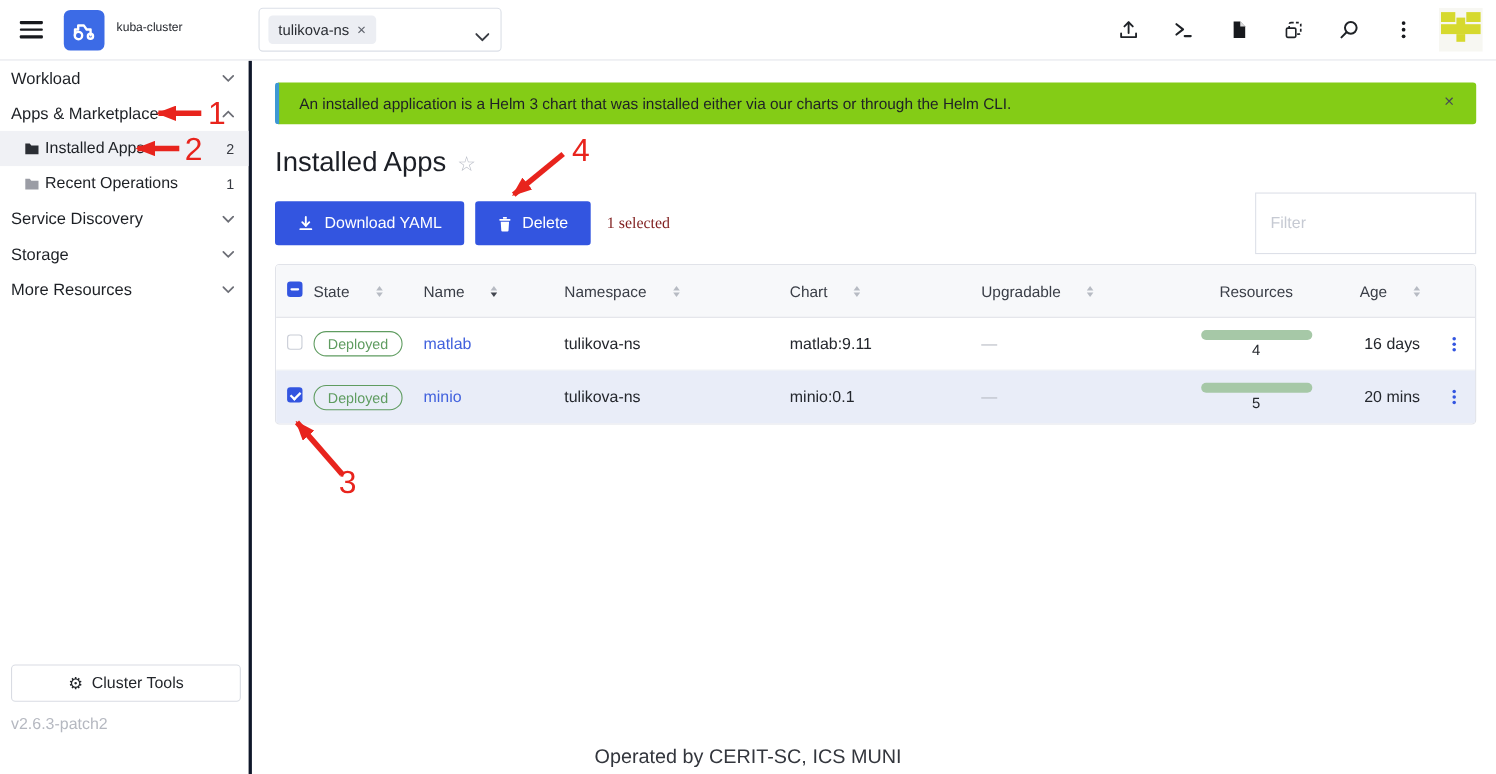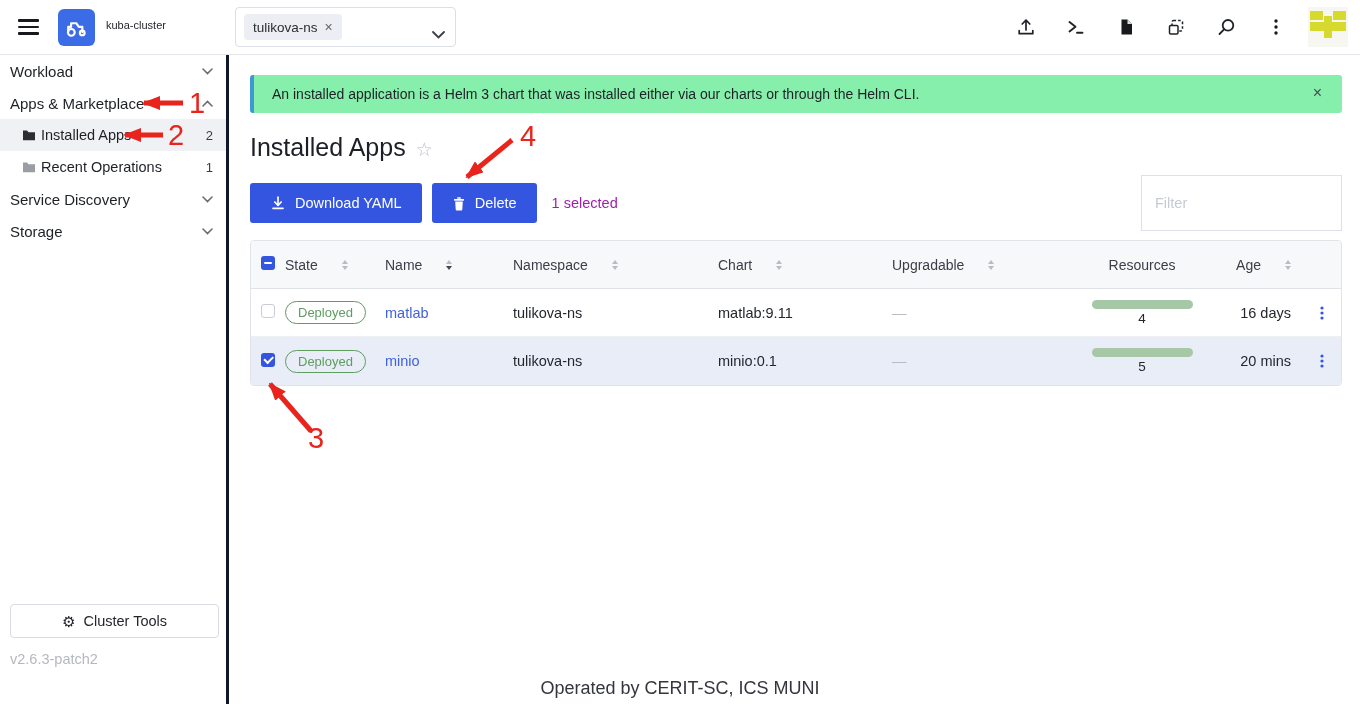--- a/index.html
+++ b/index.html
@@ -28,30 +28,30 @@
   .side-child .folder { margin-right:5px; display:inline-flex; }
   .side-child.selected { background:#f0f1f5; }
   .count { font-size:13px; color:#383b42; }
   .chev { display:inline-flex; }
   .cluster-tools-btn { position:absolute; left:10px; top:549px; width:209px; height:34px; border:1px solid #d9dce3; border-radius:4px; background:#fff; display:flex; align-items:center; justify-content:center; gap:8px; font-size:14.5px; color:#23262b; cursor:pointer; }
   .gear { font-size:15px; line-height:1; color:#23262b; }
   .version { position:absolute; left:10px; top:596px; font-size:14.5px; color:#b5b8c0; }
 
   
   .main { position:absolute; left:230px; top:55px; right:0; bottom:0; background:#fff; }
-  .banner { position:absolute; left:20px; right:18px; top:20px; height:38px; background:#86efac; border-left:4px solid #3d98d3; border-radius:3px; display:flex; align-items:center; padding:0 44px 0 18px; }
+  .banner { position:absolute; left:20px; right:18px; top:20px; height:38px; background:#84cc16; border-left:4px solid #3d98d3; border-radius:3px; display:flex; align-items:center; padding:0 44px 0 18px; }
   .banner-text { font-size:14px; color:#1e2126; }
   .banner-close { position:absolute; right:20px; top:9px; font-size:16px; color:#474b55; cursor:pointer; }
   .title-row { position:absolute; left:20px; top:78px; display:flex; align-items:center; }
   .title-row h1 { font-size:25px; font-weight:400; color:#1c1f26; }
   .star { font-size:19px; color:#b8bcc6; margin-left:10px; margin-top:3px; cursor:pointer; }
   .toolbar { position:absolute; left:20px; right:18px; top:128px; height:40px; display:flex; align-items:center; }
   .btn { height:40px; background:#3355e0; color:#fff; border:none; border-radius:3px; display:inline-flex; align-items:center; gap:9px; padding:0 20px; font-size:14.5px; cursor:pointer; font-family:inherit; }
   .btn + .btn { margin-left:10px; }
-  .selected-count { margin-left:15px; font-size:14.5px; color:#a21caf; }
+  .selected-count { margin-left:15px; font-size:14.5px; color:#7f1d1d;font-family:Liberation Serif, serif; }
   .filter { margin-left:auto; width:201px; height:56px; border:1px solid #dde0e8; border-radius:0; padding:0 13px; font-size:14.5px; color:#333; font-family:inherit; outline:none; }
   .filter::placeholder { color:#c6cad3; }
 
   
   .apps-table { position:absolute; left:20px; right:18px; top:185px; border:1px solid #e1e3e9; border-radius:4px; overflow:hidden; }
   .trow { display:grid; grid-template-columns:34px 100px 128px 205px 174px 160px 180px 70px 39px; align-items:center; height:48px; font-size:14.5px; color:#24272d; }
   .thead { background:#f7f8fa; border-bottom:1px solid #dfe2e7; color:#3a3e47; font-size:14px; }
   .cb-cell { padding-left:10px; }
   .th { display:flex; align-items:center; gap:24px; }
   .th.center { justify-content:center; }
@@ -211,20 +211,29 @@
   </div>
   <div class="side-row">
     <span class="lbl">Storage</span>
       <span class="spacer"></span>
     <span class="chev">
         <svg width="11" height="7" viewBox="0 0 11 7">
           <polyline points="1,1 5.5,5.5 10,1" fill="none" stroke="#6c6e76" stroke-width="1.6" stroke-linecap="round"></polyline>
         </svg>
       </span>
   </div>
+  <div class="side-row">
+    <span class="lbl">More Resources</span>
+      <span class="spacer"></span>
+    <span class="chev">
+        <svg width="11" height="7" viewBox="0 0 11 7">
+          <polyline points="1,1 5.5,5.5 10,1" fill="none" stroke="#6c6e76" stroke-width="1.6" stroke-linecap="round"></polyline>
+        </svg>
+      </span>
+  </div>
 
   <div class="cluster-tools-btn">
     <span class="gear">⚙</span>
     <span>Cluster Tools</span>
   </div>
   <div class="version">v2.6.3-patch2</div>
 </nav>
 
 <main class="main">
   <div class="banner">

